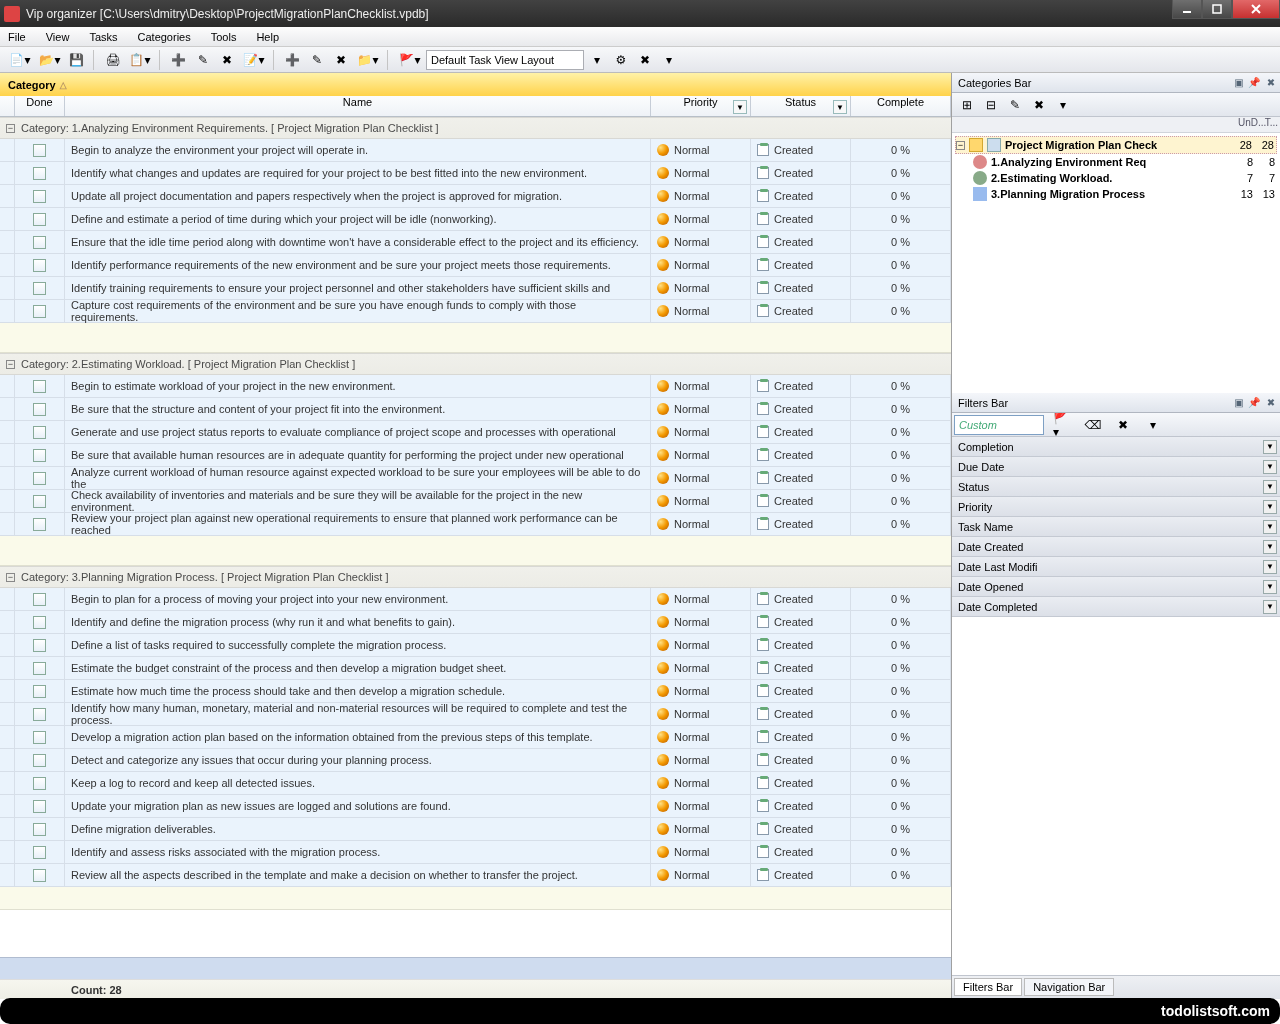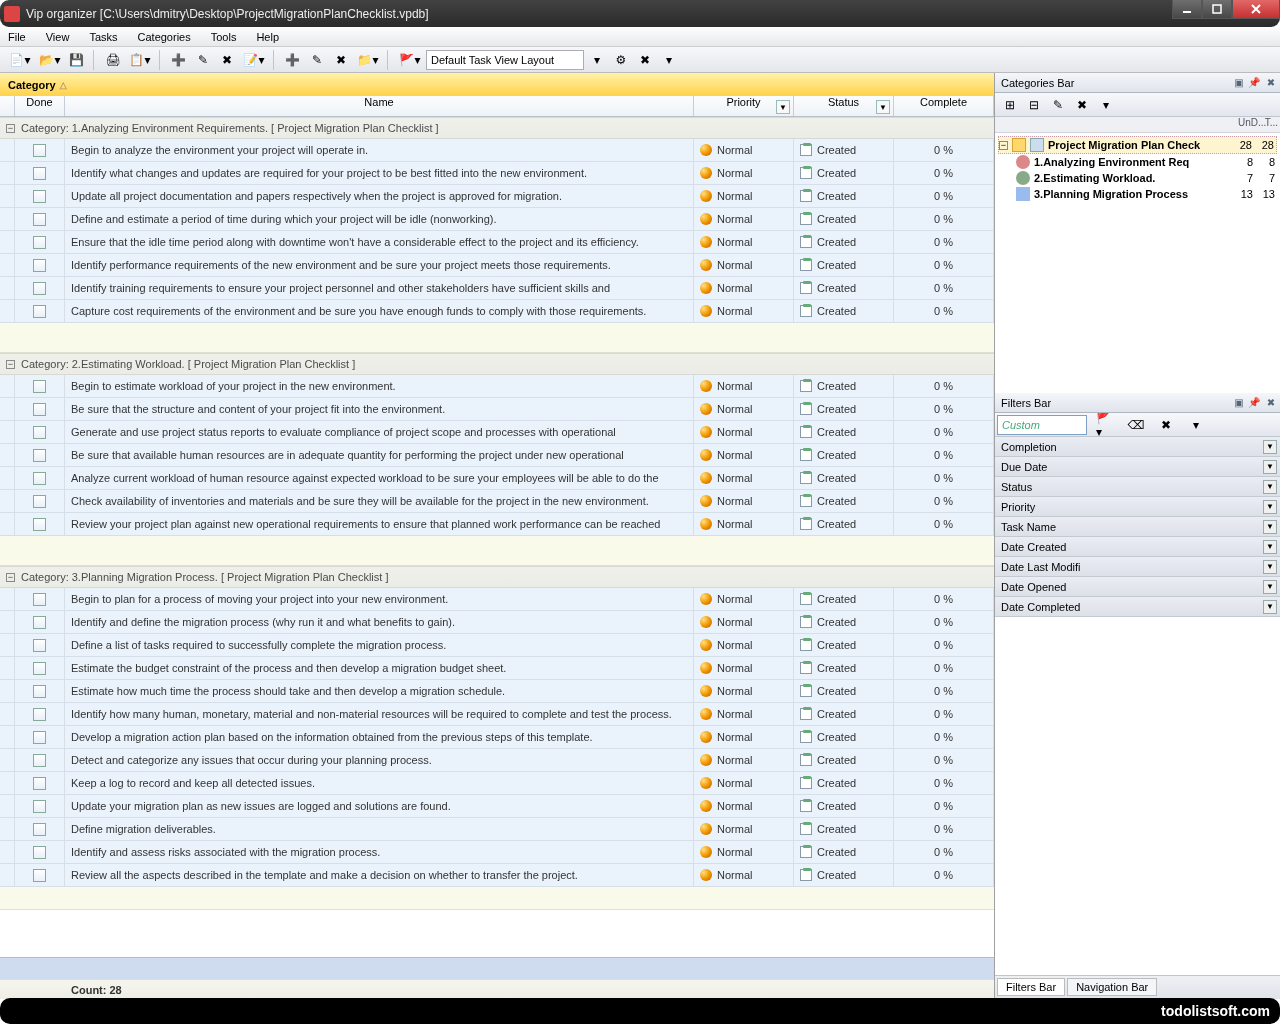--- a/index.html
+++ b/index.html
@@ -1,18 +1,18 @@
 <!DOCTYPE html>
 <html><head>
 <meta charset="utf-8">
 <style>
 * { margin: 0; padding: 0; box-sizing: border-box; font-family: Tahoma, Arial, sans-serif; }
 body { width: 1280px; height: 1024px; background: #fff; font-size: 11px; overflow: hidden; position: relative; }
 
-.titlebar { height: 27px; background: linear-gradient(to bottom, #424242 0%, #2a2a2a 100%); display: flex; align-items: center; padding: 0 4px; color: #fff; position: relative; border-radius: 9px; }
+.titlebar { height: 27px; background: linear-gradient(to bottom, #424242 0%, #2a2a2a 100%); display: flex; align-items: center; padding: 0 4px; color: #fff; position: relative; }
 .titlebar .app-icon { width: 16px; height: 16px; margin-right: 6px; background: #d44; border-radius: 2px; }
 .titlebar .title-text { font-size: 12px; color: #eee; }
 .titlebar .win-buttons { position: absolute; right: 0; top: 0; display: flex; height: 19px; }
 .titlebar .win-btn { width: 30px; height: 19px; display: flex; align-items: center; justify-content: center; border: 1px solid #555; border-top: none; }
 .win-btn.min { background: linear-gradient(to bottom,#6f6f6f,#474747); }
 .win-btn.max { background: linear-gradient(to bottom,#6f6f6f,#474747); }
 .win-btn.close { width: 48px; background: linear-gradient(to bottom,#e26868,#c63030); }
 
 .menubar { height: 20px; background: linear-gradient(to bottom,#fdfdfd,#e8e9ec); border-bottom: 1px solid #ccc; display: flex; align-items: center; gap: 4px; }
 .menu-item { padding: 2px 8px; font-size: 11px; }
@@ -50,21 +50,21 @@
 .pri-icon { width: 12px; height: 12px; border-radius: 50%; background: radial-gradient(circle at 30% 30%,#ffe082,#f39800,#b35600); margin-right: 5px; flex-shrink: 0; }
 .stat-icon { width: 12px; height: 12px; background: #fff; border: 1px solid #89a; margin-right: 5px; position: relative; flex-shrink: 0; }
 .stat-icon::before { content: ''; position: absolute; top: -2px; left: 2px; width: 8px; height: 3px; background: #6a7; border-radius: 1px; }
 .cell.c-comp { justify-content: center; }
 .spacer-row { height: 23px; background: #fafaea; border-bottom: 1px solid #e0e0d0; }
 .spacer-row.big { height: 30px; }
 .blue-footer { height: 22px; background: #cfdcef; border-top: 1px solid #b0bcd0; }
 .count-row { height: 20px; display: flex; background: linear-gradient(to bottom,#f6f6ef,#eeeee5); border-top: 1px solid #ddd; }
 .count-row .c-name { display: flex; align-items: center; padding: 0 6px; font-weight: bold; font-size: 11px; color: #333; }
 
-.side-pane { width: 285px; display: flex; flex-direction: column; background: #fff; }
+.side-pane { width: 328px; display: flex; flex-direction: column; background: #fff; }
 .panel-header { height: 20px; background: linear-gradient(to bottom,#f4f6fa,#dfe4ec); border-bottom: 1px solid #b0b6c0; display: flex; align-items: center; padding: 0 6px; font-size: 11px; position: relative; }
 .panel-header .p-icons { position: absolute; right: 2px; display: flex; gap: 2px; }
 .p-icons span { width: 14px; height: 14px; display: flex; align-items: center; justify-content: center; font-size: 10px; color: #567; }
 
 .cat-toolbar { height: 24px; background: linear-gradient(to bottom,#f6f8fb,#e2e6ed); border-bottom: 1px solid #c0c5ce; display: flex; align-items: center; padding: 0 4px; gap: 2px; }
 .cat-cols { height: 16px; background: #eef0f4; border-bottom: 1px solid #d0d4da; display: flex; justify-content: flex-end; font-size: 10px; padding: 0 2px; color: #556; }
 .cat-cols span { width: 20px; text-align: right; }
 .tree { padding: 3px; font-size: 11px; }
 .tree-row { display: flex; align-items: center; padding: 1px 2px; gap: 4px; }
 .tree-row.sel { background: #fef4d0; border: 1px dotted #c9a; }

